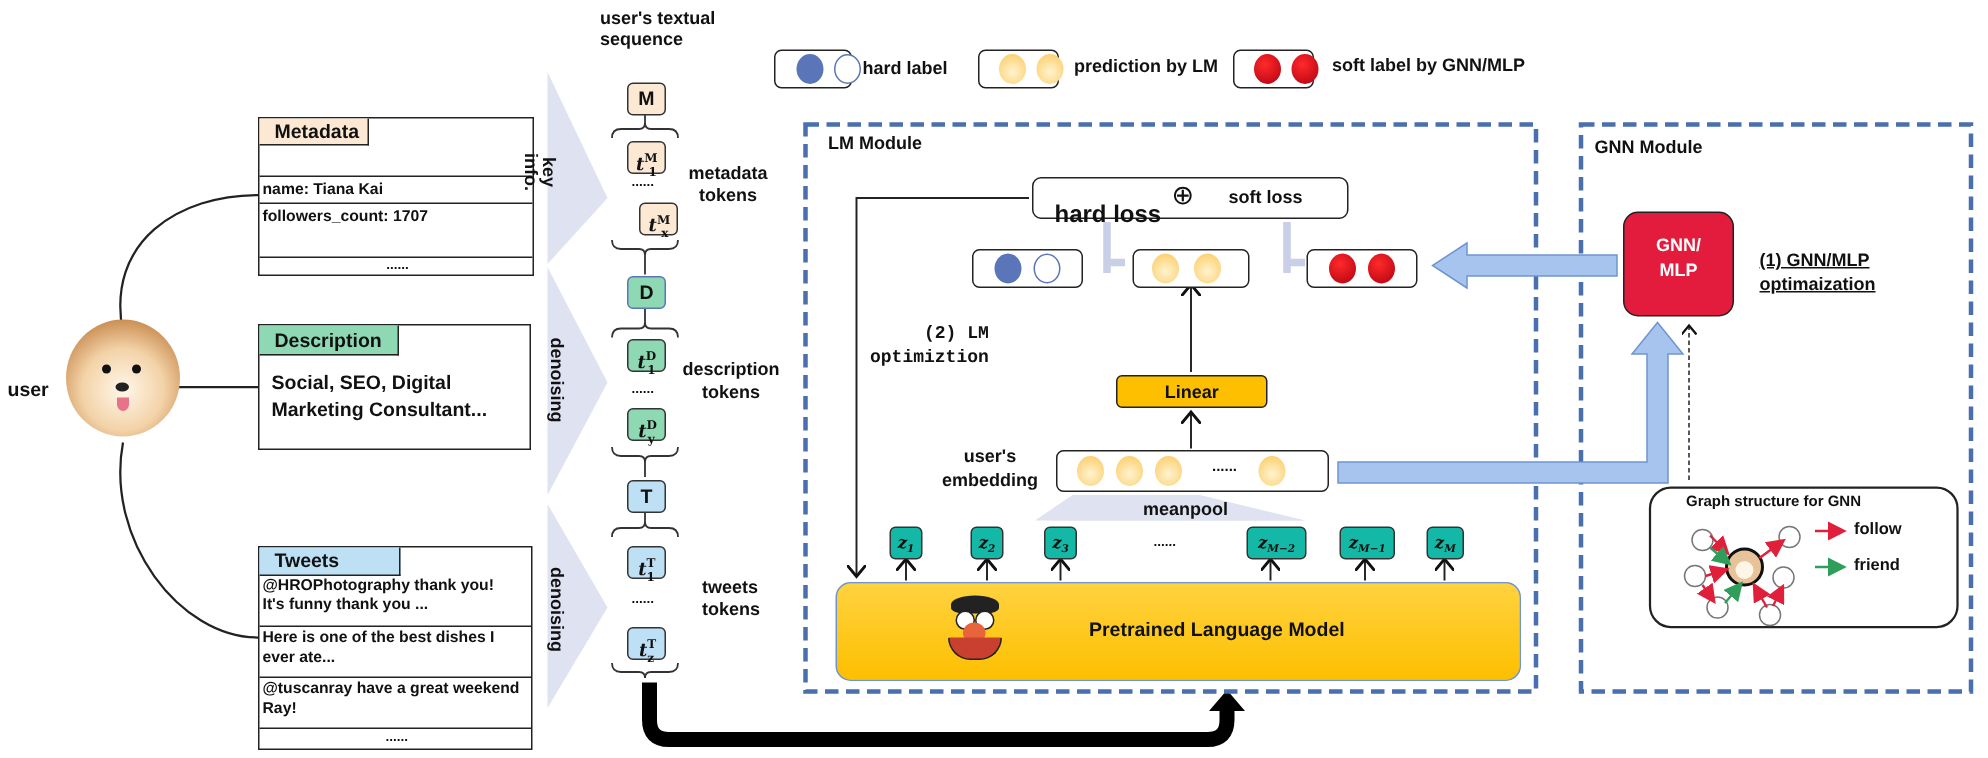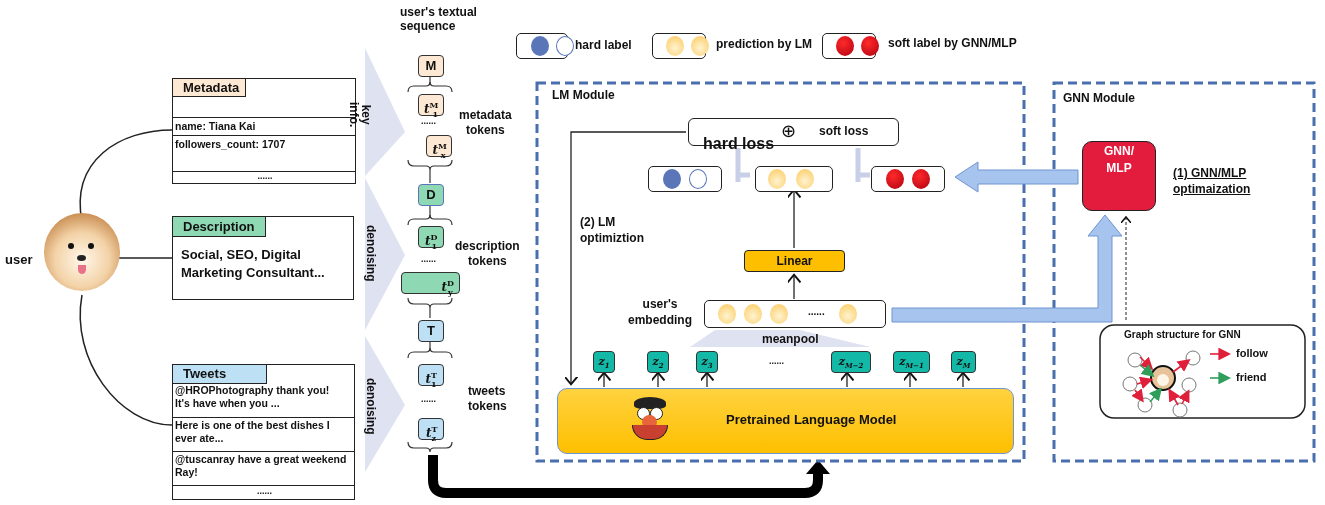--- a/index.html
+++ b/index.html
@@ -142,21 +142,21 @@
 <div class="card" style="left:172px;top:216px;width:180px;height:82px;">
   <div class="hdr desc" style="width:82px;height:19px;line-height:19px;">Description</div>
   <div class="txt" style="left:8px;top:30px;font-size:13px;">Social, SEO, Digital</div>
   <div class="txt" style="left:8px;top:48px;font-size:13px;">Marketing Consultant...</div>
 </div>
 
 <div class="card" style="left:172px;top:364px;width:181px;height:134px;">
   <div class="hdr twt" style="width:83px;height:18px;line-height:18px;">Tweets</div>
   <div class="row" style="top:19px;border-top:none;height:30px;">
     <div>@HROPhotography thank you!</div>
-    <div>It's have when you ...</div>
+    <div>It's funny thank you ...</div>
   </div>
   <div class="row" style="top:52px;height:32px;padding-top:1px;">
     <div>Here is one of the best dishes I</div>
     <div>ever ate...</div>
   </div>
   <div class="row" style="top:86px;height:32px;padding-top:1px;">
     <div>@tuscanray have a great weekend</div>
     <div>Ray!</div>
   </div>
   <div class="row" style="top:120px;height:14px;line-height:10px;text-align:center;font-size:9px;">......</div>
@@ -179,21 +179,21 @@
 <div class="txt" style="left:421px;top:116px;font-size:9px;">......</div>
 <div class="tok meta" style="left:426px;top:135px;"><i>t</i><sup>M</sup><sub style="margin-left:-6px;">x</sub></div>
 <div class="txt" style="left:459px;top:108px;font-size:12px;text-align:center;line-height:15px;">
   <div>metadata</div>
     <div>tokens</div>
 </div>
 
 <div class="tok desc" style="left:418px;top:184px;background:#8fd8b4;border-color:#5a76b9;">D</div>
 <div class="tok desc" style="left:418px;top:226px;"><i>t</i><sup>D</sup><sub style="margin-left:-6px;">1</sub></div>
 <div class="txt" style="left:421px;top:254px;font-size:9px;">......</div>
-<div class="tok desc" style="left:401px;top:272px;padding-left:33px;"><i>t</i><sup>D</sup><sub style="margin-left:-6px;">y</sub></div>
+<div class="tok desc" style="left:418px;top:272px;"><i>t</i><sup>D</sup><sub style="margin-left:-6px;">y</sub></div>
 <div class="txt" style="left:455px;top:239px;font-size:12px;text-align:center;line-height:15px;">
   <div>description</div>
     <div>tokens</div>
 </div>
 
 <div class="tok twt" style="left:418px;top:320px;">T</div>
 <div class="tok twt" style="left:418px;top:364px;"><i>t</i><sup>T</sup><sub style="margin-left:-6px;">1</sub></div>
 <div class="txt" style="left:421px;top:394px;font-size:9px;">......</div>
 <div class="tok twt" style="left:418px;top:418px;"><i>t</i><sup>T</sup><sub style="margin-left:-6px;">z</sub></div>
 <div class="txt" style="left:468px;top:384px;font-size:12px;line-height:15px;">
@@ -228,21 +228,21 @@
     <div class="dot blueo" style="left:40px;top:2px;"></div>
 </div>
 <div class="pill" style="left:755px;top:166px;width:76px;height:24px;">
   <div class="dot yel" style="left:12px;top:2px;"></div>
     <div class="dot yel" style="left:40px;top:2px;"></div>
 </div>
 <div class="pill" style="left:871px;top:166px;width:72px;height:24px;">
   <div class="dot red" style="left:14px;top:2px;"></div>
     <div class="dot red" style="left:40px;top:2px;"></div>
 </div>
-<div class="txt" style="left:580px;top:214px;font-size:12px;text-align:left;line-height:16px;">
+<div class="txt" style="left:580px;top:214px;font-size:12px;text-align:right;line-height:16px;font-family:Liberation Mono, monospace;">
   <div>(2) LM</div>
     <div>optimiztion</div>
 </div>
 <div class="abs" style="left:744px;top:250px;width:99px;height:20px;background:#fdbf00;border:1.5px solid #222;border-radius:4px;text-align:center;font-size:12px;line-height:20px;">Linear</div>
 
 <div class="txt" style="left:628px;top:296px;font-size:12px;text-align:right;line-height:16px;">
   <div style="text-align:center;">user's</div>
     <div>embedding</div>
 </div>
 <div class="pill" style="left:704px;top:300px;width:180px;height:26px;">
@@ -267,21 +267,21 @@
     <div class="abs" style="left:6px;top:0;width:32px;height:12px;background:#222;border-radius:50% 50% 30% 30%;"></div>
     <div class="abs" style="left:9px;top:10px;width:11px;height:11px;border-radius:50%;background:#fff;border:1.5px solid #222;"></div>
     <div class="abs" style="left:22px;top:10px;width:11px;height:11px;border-radius:50%;background:#fff;border:1.5px solid #222;"></div>
     <div class="abs" style="left:14px;top:18px;width:15px;height:14px;border-radius:50%;background:#e8643c;"></div>
     <div class="abs" style="left:4px;top:28px;width:34px;height:14px;border-radius:0 0 20px 20px;background:#c94030;border:1.5px solid #222;border-top:none;"></div>
   </div>
   <div class="txt" style="left:168px;top:23px;font-size:13px;">Pretrained Language Model</div>
 </div>
 
 <div class="txt" style="left:1063px;top:91px;font-size:12px;">GNN Module</div>
-<div class="abs" style="left:1082px;top:141px;width:74px;height:70px;background:#e31b3c;border:1.5px solid #222;border-radius:10px;color:#fff;font-size:12px;text-align:center;line-height:17px;padding-top:1px;box-sizing:border-box;">
+<div class="abs" style="left:1082px;top:141px;width:74px;height:70px;background:#e31b3c;border:1.5px solid #222;border-radius:10px;color:#fff;font-size:12px;text-align:center;line-height:17px;padding-top:13px;box-sizing:border-box;">
   <div>GNN/</div>
     <div>MLP</div>
 </div>
 <div class="txt" style="left:1173px;top:165px;font-size:12px;line-height:16px;text-decoration:underline;">
   <div>(1) GNN/MLP</div>
     <div>optimaization</div>
 </div>
 <div class="txt" style="left:1124px;top:329px;font-size:10px;">Graph structure for GNN</div>
 <div class="txt" style="left:1236px;top:347px;font-size:11px;">follow</div>
 <div class="txt" style="left:1236px;top:371px;font-size:11px;">friend</div>

